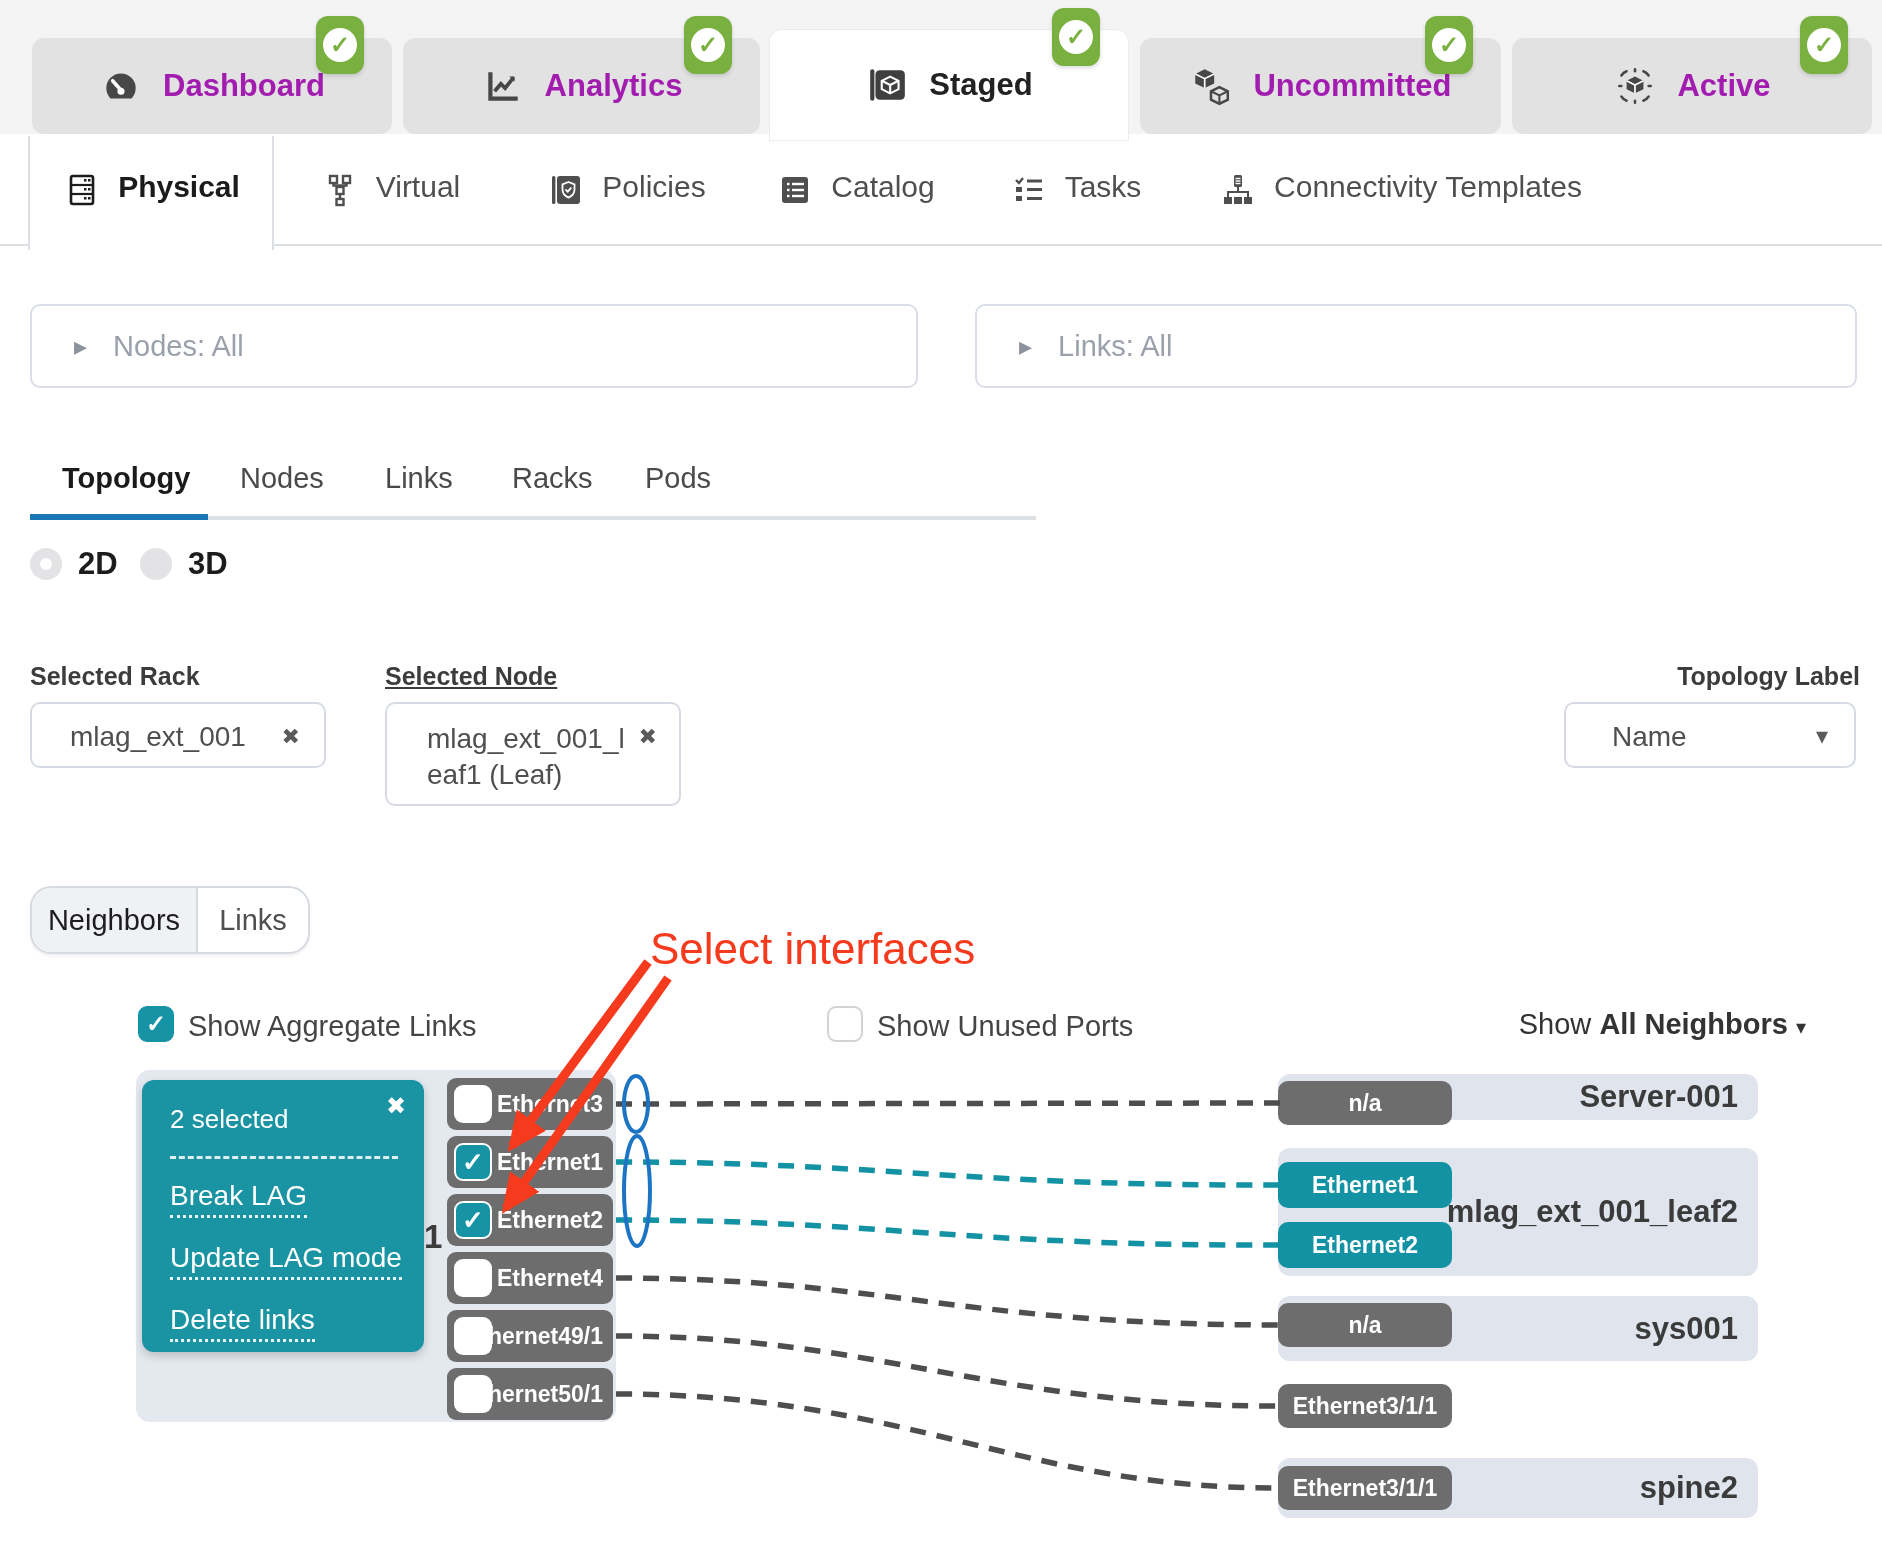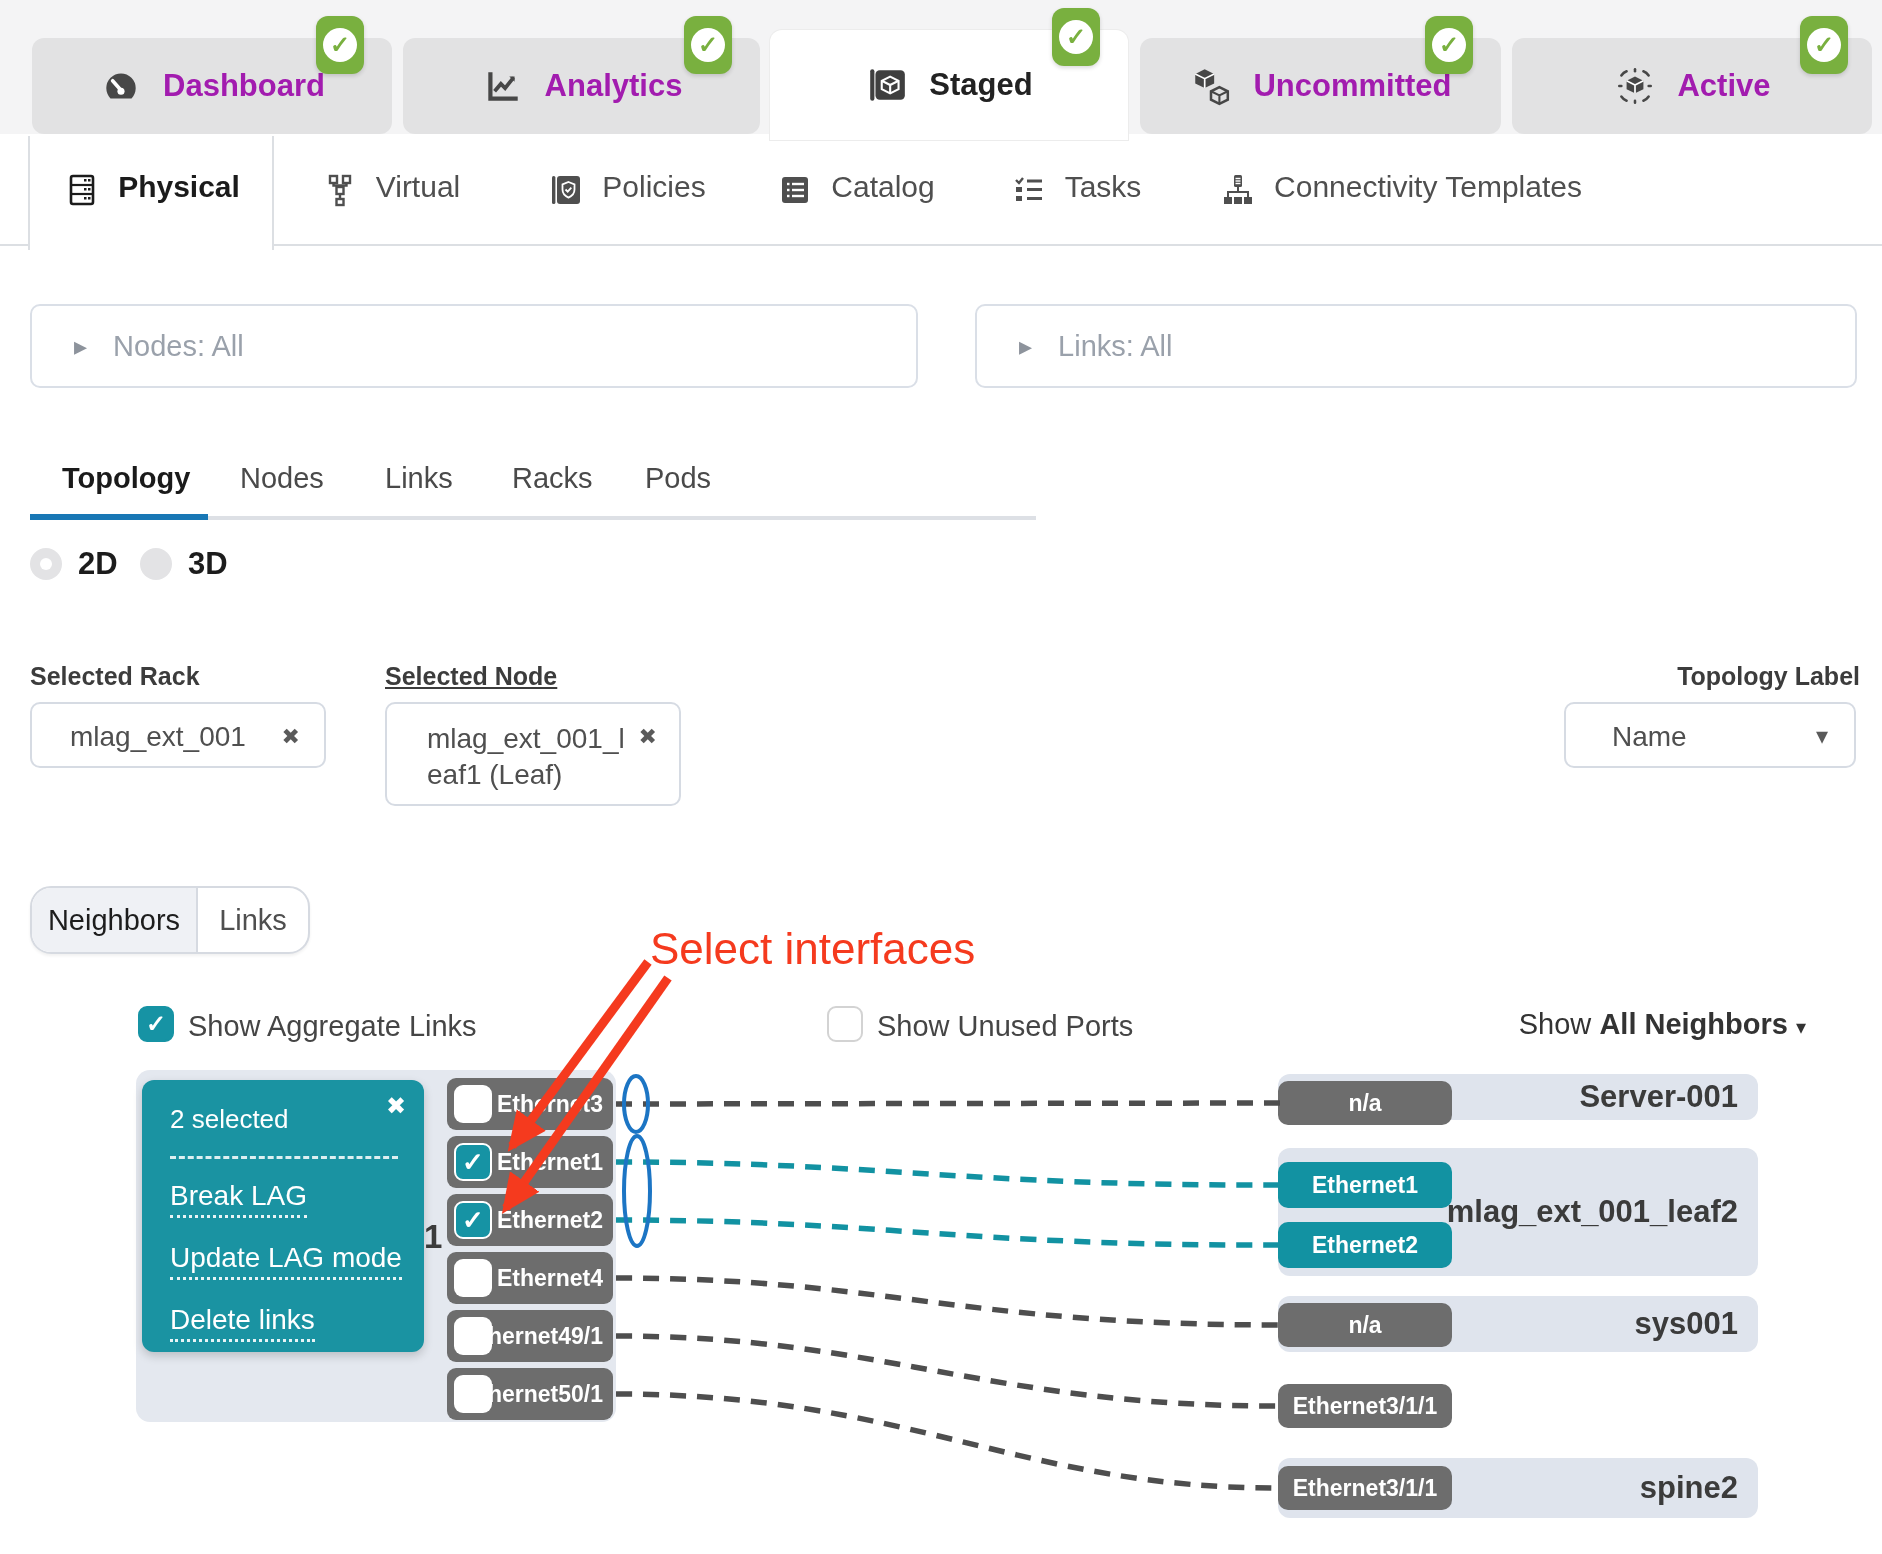--- a/index.html
+++ b/index.html
@@ -408,21 +408,21 @@
     <span class="nname">Server-001</span>
   </div>
   <div class="pport" style="top:1081px;height:44px;">n/a</div>
 
   <div class="ncard" style="top:1148px;height:128px;">
     <span class="nname">mlag_ext_001_leaf2</span>
   </div>
   <div class="pport teal" style="top:1162px;height:46px;">Ethernet1</div>
   <div class="pport teal" style="top:1222px;height:46px;">Ethernet2</div>
 
-  <div class="ncard" style="top:1296px;height:56px;">
+  <div class="ncard" style="top:1296px;height:65px;">
     <span class="nname">sys001</span>
   </div>
   <div class="pport" style="top:1303px;height:44px;">n/a</div>
 
   <div class="pport" style="top:1384px;height:44px;">Ethernet3/1/1</div>
 
   <div class="ncard" style="top:1458px;height:60px;">
     <span class="nname">spine2</span>
   </div>
   <div class="pport" style="top:1466px;height:44px;">Ethernet3/1/1</div>

